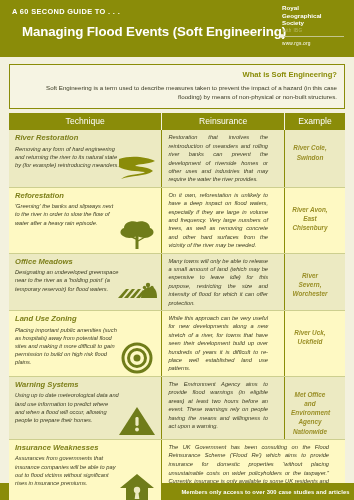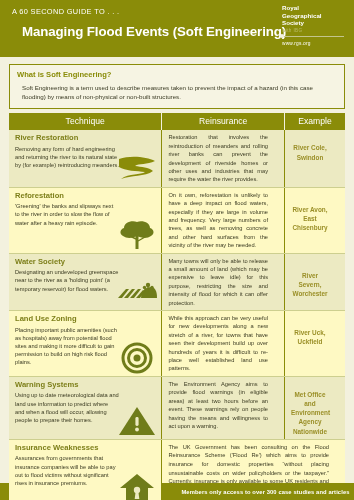--- a/index.html
+++ b/index.html
@@ -28,21 +28,21 @@
     background: #8a8c09;
     height: 57px;
     position: relative;
     flex: 0 0 auto;
     box-sizing: border-box;
     padding: 7px 0 0 12px;
     color: #ffffff;
   }
   .banner-kicker {
     font-size: 7.4px;
-    font-weight: normal;
+    font-weight: bold;
     letter-spacing: 0.35px;
     color: #ffffff;
   }
   .banner-title {
     margin-top: 8px;
     margin-left: 10px;
     font-size: 13.3px;
     font-weight: bold;
     letter-spacing: -0.1px;
     color: #ffffff;
@@ -86,20 +86,21 @@
     font-size: 4.8px;
     color: #ffffff;
     margin-top: 4px;
     letter-spacing: 0.2px;
   }
 
   
   .intro-wrap {
     padding: 7px 9px 4px 9px;
     flex: 0 0 auto;
+    text-align: right;
   }
   .intro-box {
     border: 1.4px solid #8a8c09;
     background: #f6f4e3;
     padding: 5px 7px 6px 7px;
     box-sizing: border-box;
   }
   .intro-title {
     color: #8a8c09;
     font-weight: bold;
@@ -141,20 +142,21 @@
     text-align: center;
   }
   .tbl th:last-child { border-right: none; }
 
   .tbl td {
     vertical-align: top;
     border-right: 1.2px solid #8a8c09;
     border-bottom: 1.2px solid #cdcf8f;
     padding: 3px 16px 3px 6px;
     box-sizing: border-box;
+    font-style: italic;
   }
   .tbl td:last-child { border-right: none; }
 
   tr.row-a td { background: #eceac2; }
   tr.row-b td { background: #fef9c3; }
 
   .tech-cell { position: relative; }
   .tech-title {
     color: #7d7f1a;
     font-weight: bold;
@@ -303,21 +305,21 @@
           <td>
             <div class="weak-text">On it own, reforestation is unlikely to have a deep impact on flood waters, especially if they are large in volume and frequency. Very large numbers of trees, as well as removing concrete and other hard surfaces from the vicinity of the river may be needed.</div>
           </td>
           <td>
             <div class="ex-text ex-mid">River Avon, East Chisenbury</div>
           </td>
         </tr>
 
         <tr class="row-a">
           <td class="tech-cell">
-            <div class="tech-title">Water Society</div>
+            <div class="tech-title">Office Meadows</div>
             <div class="tech-desc">Designating an undeveloped greenspace near to the river as a 'holding point' (a temporary reservoir) for flood waters.</div>
             <div class="tech-icon">
               <svg viewBox="0 0 40 32">
                 <path d="M24 22 C24 14 30 11 34 11 C38 11 40 15 40 22 Z" fill="#6f7c1a"></path>
                 <path d="M31 10 L31 16 M28 12 L28 16 M35 12 L35 16" stroke="#6f7c1a" stroke-width="1.2"></path>
                 <circle cx="31" cy="9" r="2.2" fill="#6f7c1a"></circle>
                 <circle cx="27.5" cy="11.5" r="1.7" fill="#6f7c1a"></circle>
                 <circle cx="35" cy="11.5" r="1.7" fill="#6f7c1a"></circle>
                 <path d="M1 22 L9 13 L12 13 L5 22 Z" fill="#6f7c1a"></path>
                 <path d="M7 22 L15 13 L18 13 L11 22 Z" fill="#6f7c1a"></path>

